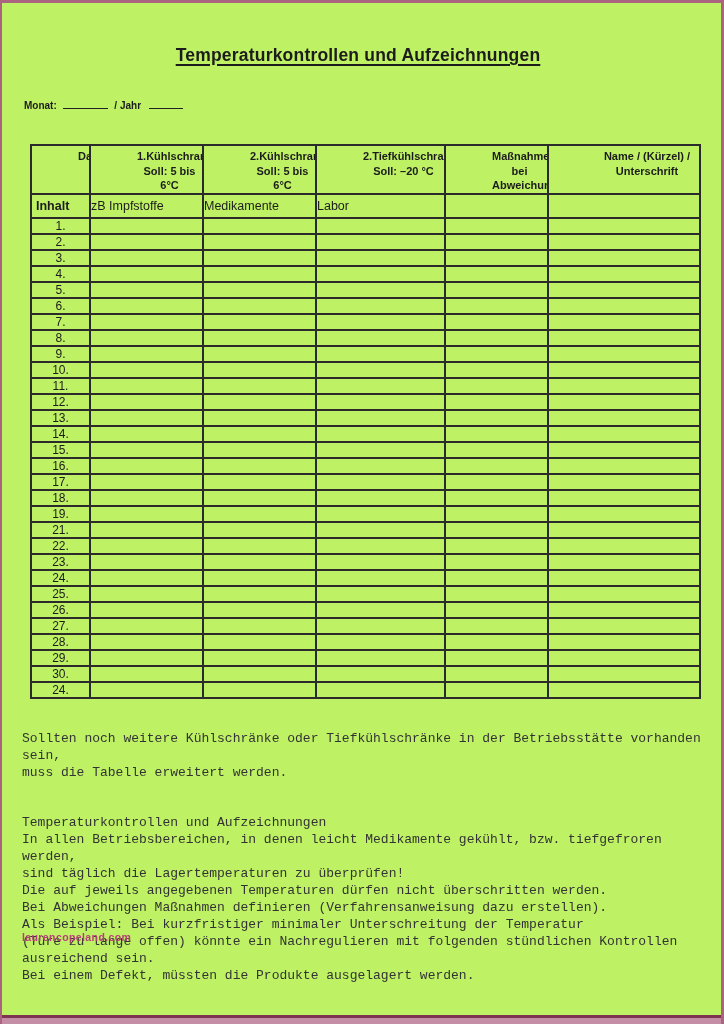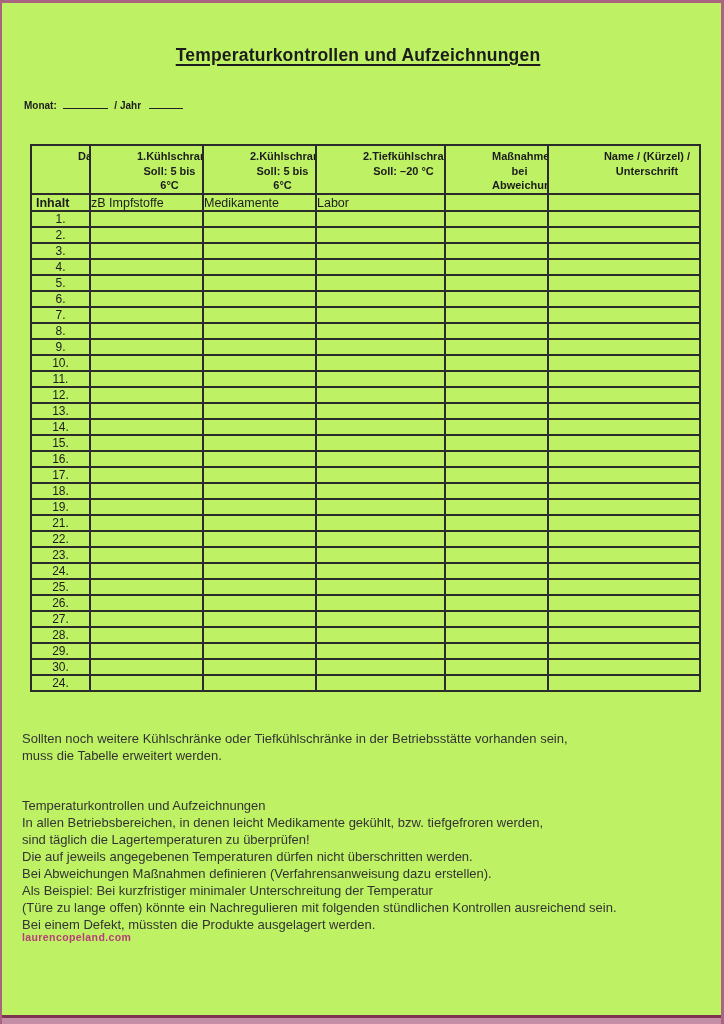--- a/index.html
+++ b/index.html
@@ -62,38 +62,39 @@
     font-size: 11px;
     font-weight: bold;
     line-height: 14.5px;
     white-space: pre-line;
     text-align: center;
     vertical-align: top;
     padding-top: 3px;
     height: 44px;
     padding-left: 46px;
   }
-  tr.inhalt-row { height: 17px; }
+  tr.inhalt-row { height: 24px; }
   tr.inhalt-row td { font-size: 12.5px; text-align: left; }
   tr.inhalt-row td.inhalt-label {
     font-weight: bold; text-align: left; padding-left: 4px;
   }
   tbody.day-rows tr { height: 16px; }
   tbody.day-rows td.rownum {
     font-size: 12px;
     text-align: center;
     line-height: 13px;
   }
   .notes {
     position: absolute;
     top: 710px; left: 20px; width: 694px;
     font-size: 13px;
     line-height: 17px;
     color: #333;
     white-space: pre-line;
+    font-family: Liberation Mono, monospace;
   }
   .notes .para2 { margin-top: 16px; }
   .watermark {
     position: absolute;
     top: 928px; left: 20px;
     font-size: 10.5px;
     font-weight: bold;
     letter-spacing: 0.4px;
     color: #b73e78;
   }

